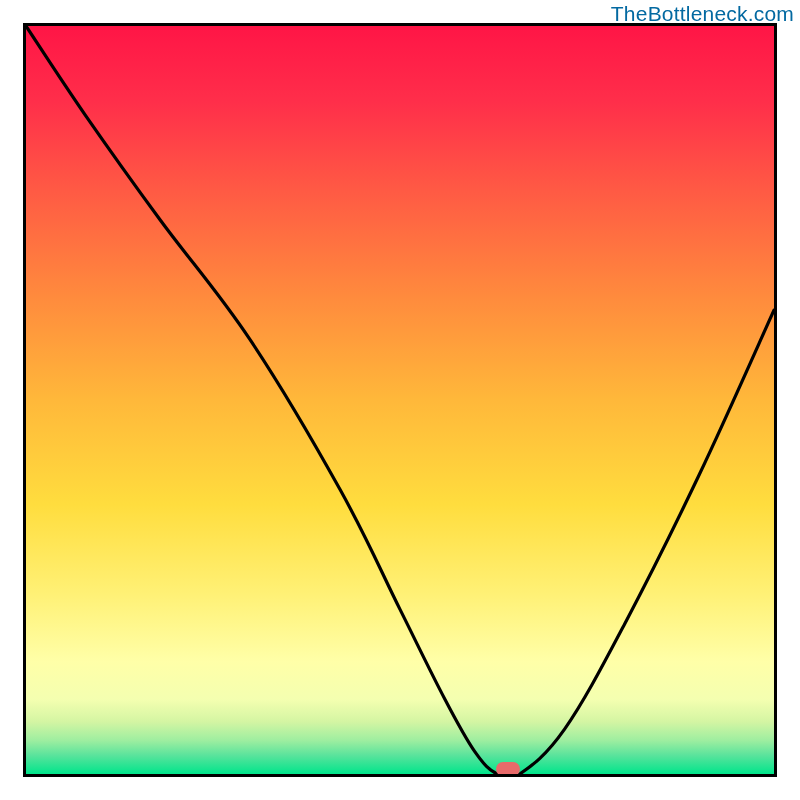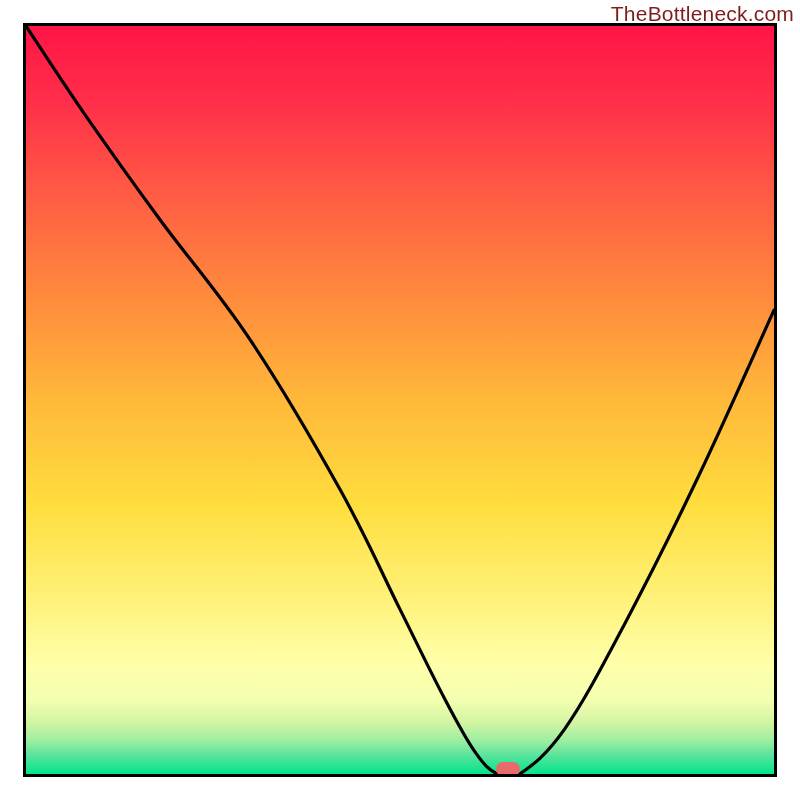--- a/index.html
+++ b/index.html
@@ -13,21 +13,21 @@
   .container {
     position: relative;
     width: 800px;
     height: 800px;
   }
   .watermark {
     position: absolute;
     top: 2px;
     right: 6px;
     font-size: 21px;
-    color: #7f1d1d;
+    color: #0369a1;
     font-weight: 500;
     letter-spacing: 0.2px;
     z-index: 10;
   }
   .plot-frame {
     position: absolute;
     left: 23px;
     top: 23px;
     width: 754px;
     height: 754px;

